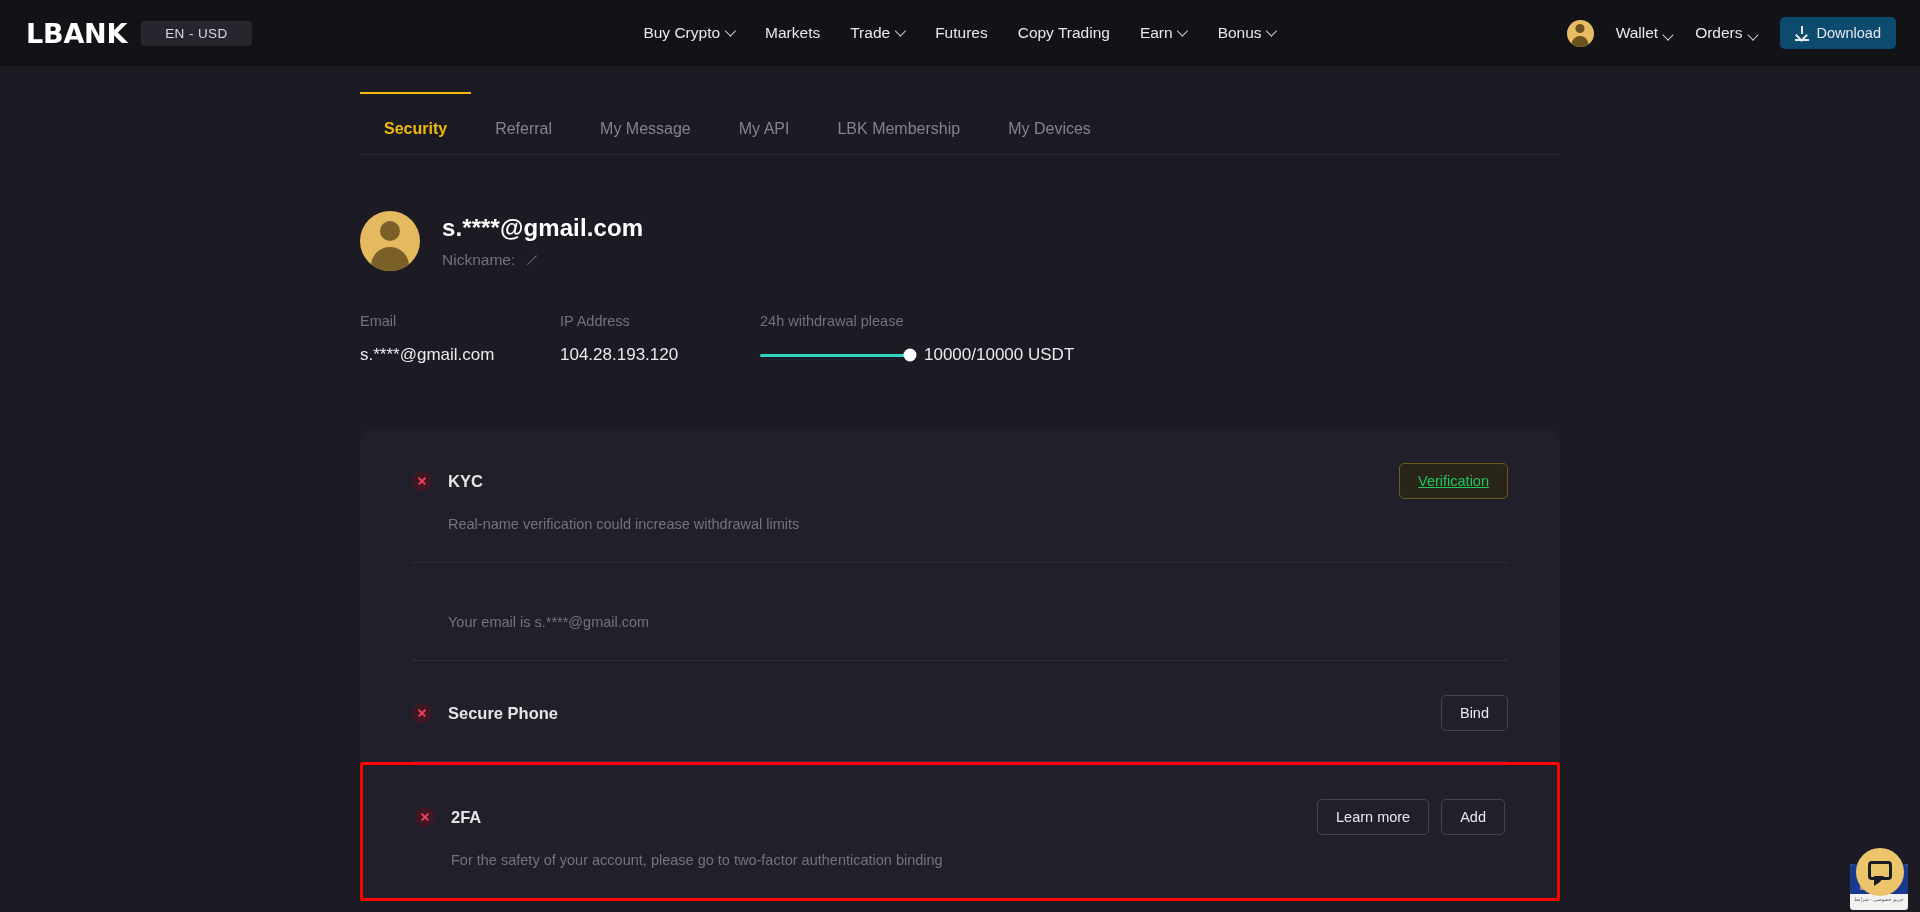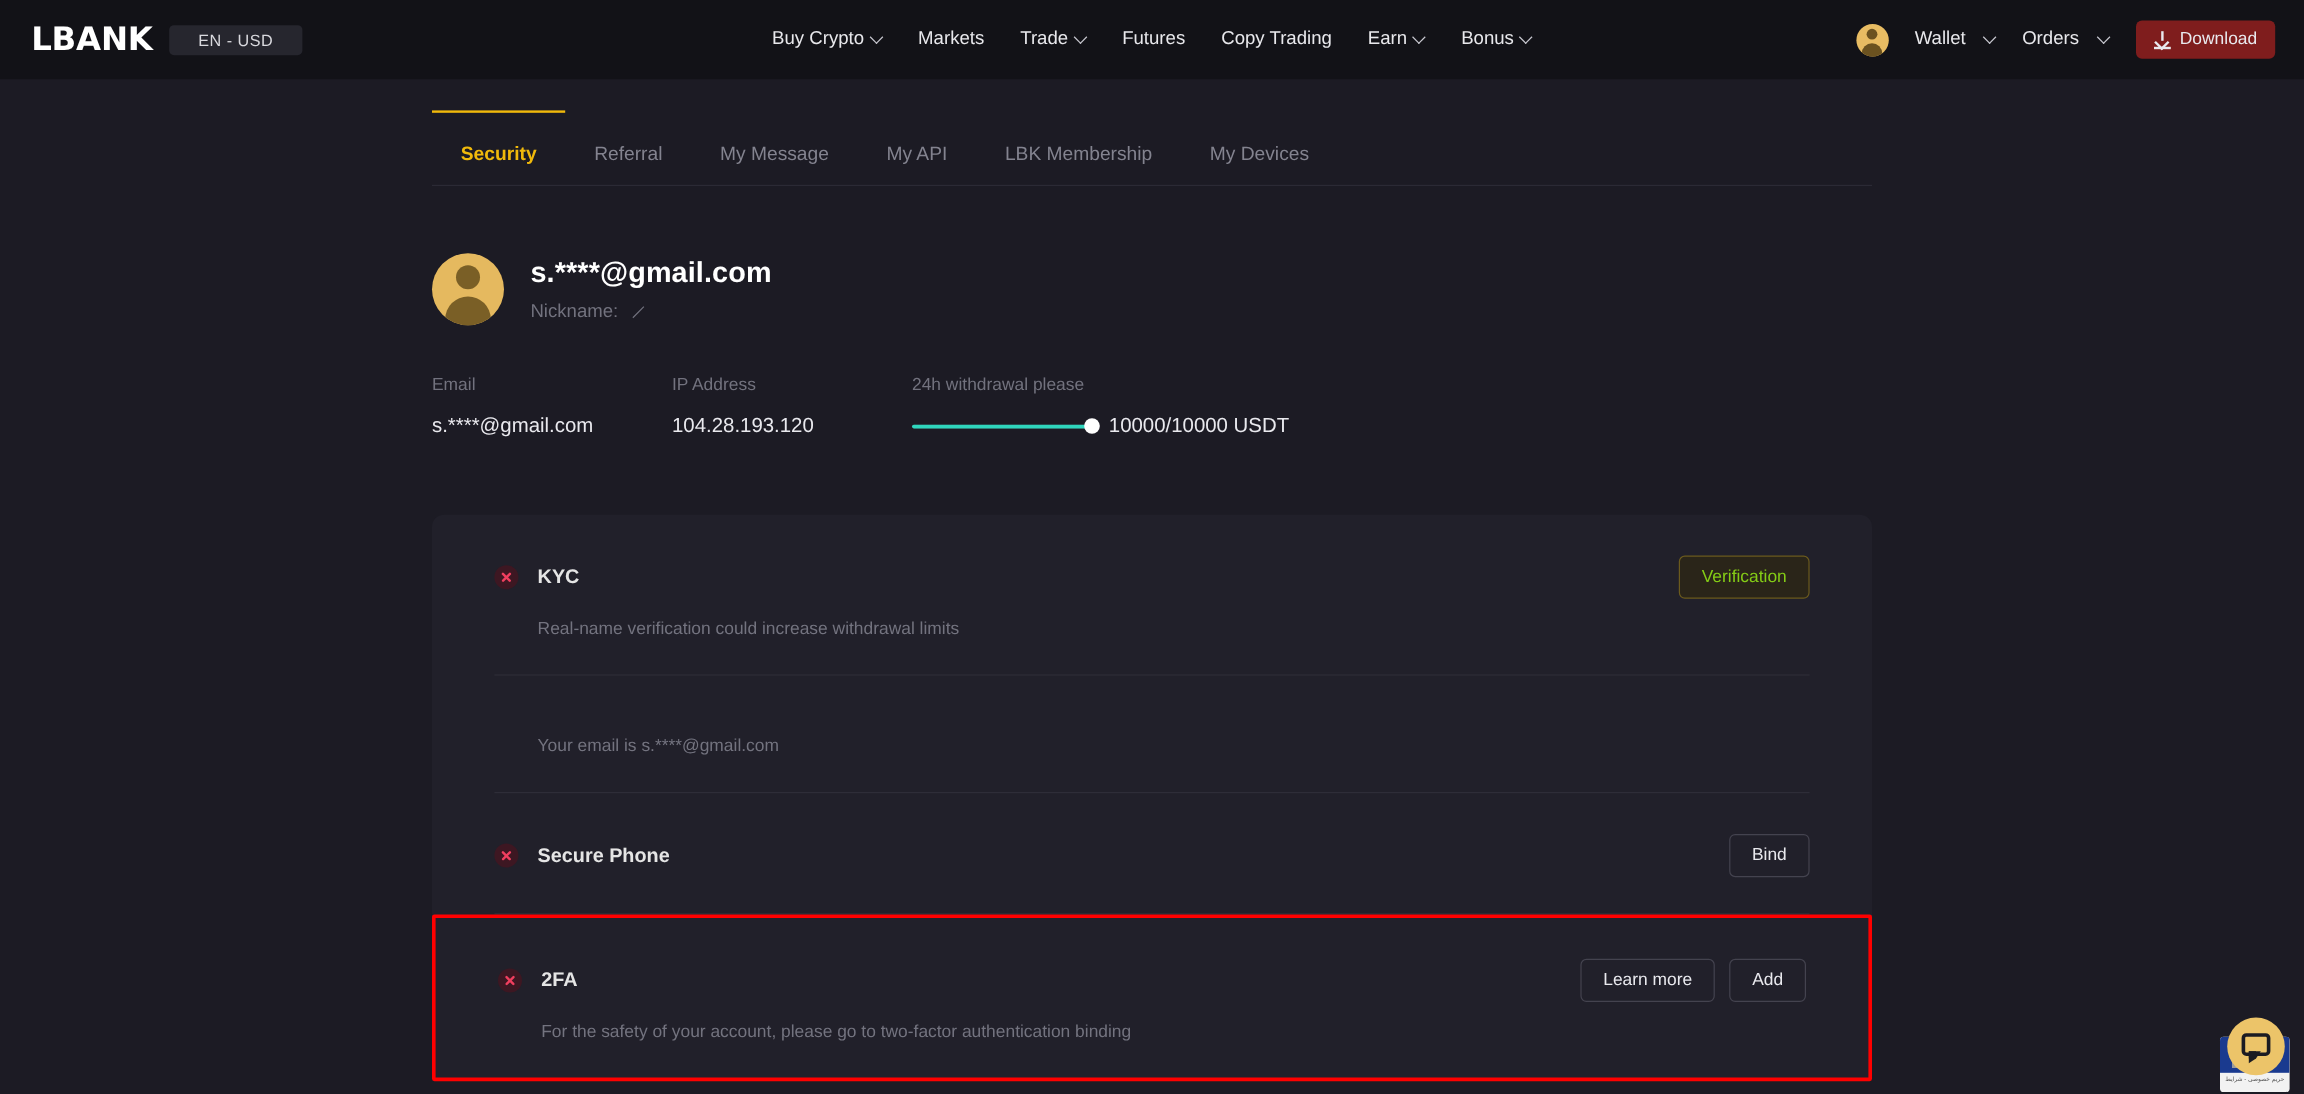--- a/index.html
+++ b/index.html
@@ -48,23 +48,23 @@
     background:#e8bc63; position:relative; overflow:hidden; flex:none;
   }
   .avatar-sm:before {
     content:""; position:absolute; left:50%; top:4.5px; transform:translateX(-50%);
     width:9px; height:9px; border-radius:50%; background:#6b5220;
   }
   .avatar-sm:after {
     content:""; position:absolute; left:50%; top:16px; transform:translateX(-50%);
     width:17px; height:13px; border-radius:9px 9px 0 0; background:#6b5220;
   }
-  .hr-item { color:#e8e8ec; font-size:15.5px; display:flex; align-items:center; gap:16px; cursor:pointer; }
+  .hr-item { color:#e8e8ec; font-size:15.5px; display:flex; align-items:flex-end; gap:6px; cursor:pointer; }
   .download-btn {
-    background:#7f1d1d; color:#e9e9ee; font-size:14.5px;
+    background:#0c4a6e; color:#e9e9ee; font-size:14.5px;
     padding:8px 15px; border-radius:5px; display:flex; align-items:center; gap:8px;
     cursor:pointer; border:none;
   }
   .dl-icon { width:14px; height:15px; position:relative; display:inline-block; }
   .dl-icon:before {
     content:""; position:absolute; left:6px; top:0; width:2px; height:8px; background:#e9e9ee;
   }
   .dl-icon:after {
     content:""; position:absolute; left:2.5px; top:5px; width:7px; height:7px;
     border-right:2px solid #e9e9ee; border-bottom:2px solid #e9e9ee; transform:rotate(45deg);
@@ -168,21 +168,21 @@
     border-left:2px solid #2fd6bd; border-bottom:2px solid #2fd6bd;
     transform:rotate(-45deg);
   }
   .sec-title { color:#e5e5e5; font-size:16.5px; font-weight:700; }
   .sec-desc { color:#73737f; font-size:14.5px; margin-top:17px; margin-left:36px; }
   .sec-actions { margin-left:auto; display:flex; align-items:center; gap:12px; }
   .btn {
     font-size:14.5px; padding:9px 18px; border-radius:5px; cursor:pointer;
     background:transparent; border:1px solid #44434f; color:#e9e9ee; white-space:nowrap;
   }
-  .btn.gold { color:#84cc16; border-color:#6b5a1d; background:#2a2519; }
+  .btn.gold { color:#22c55e; border-color:#6b5a1d; background:#2a2519;text-decoration:underline; }
 
   
   .chat-widget {
     position:absolute; right:10px; bottom:2px;
     width:68px; height:62px;
   }
   .chat-card {
     position:absolute; right:2px; bottom:0; width:58px; height:46px;
     background:#f2f2f2; border-radius:3px; overflow:hidden;
   }

